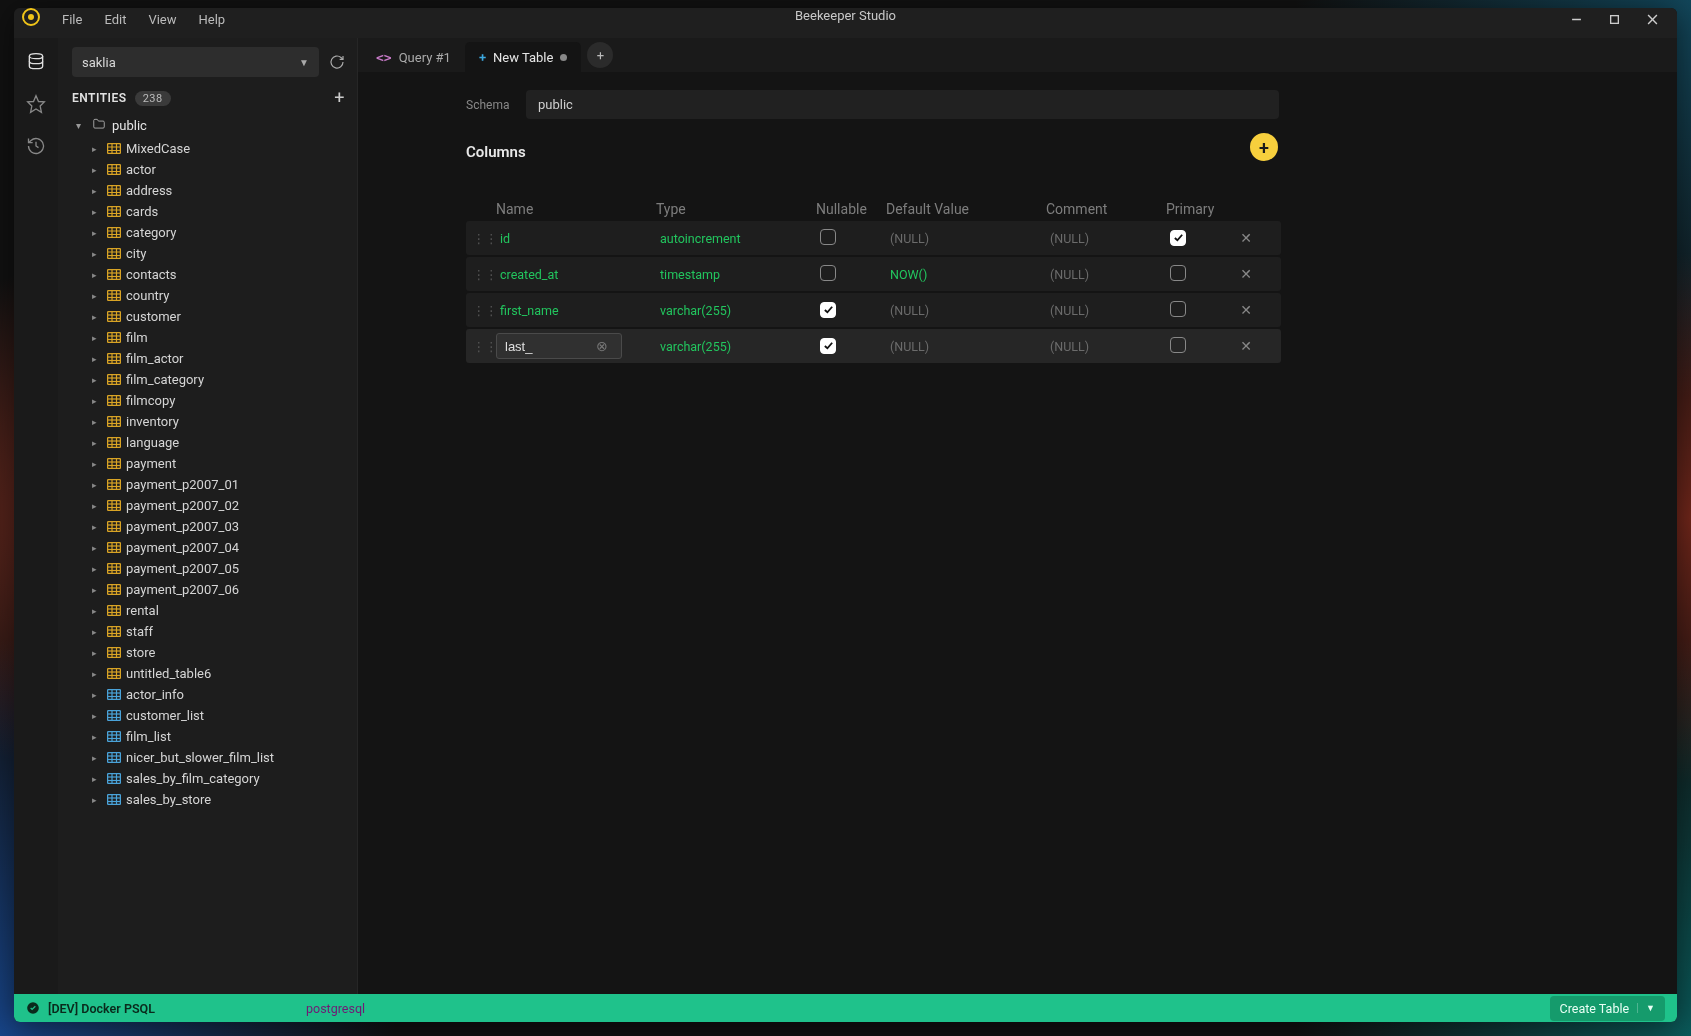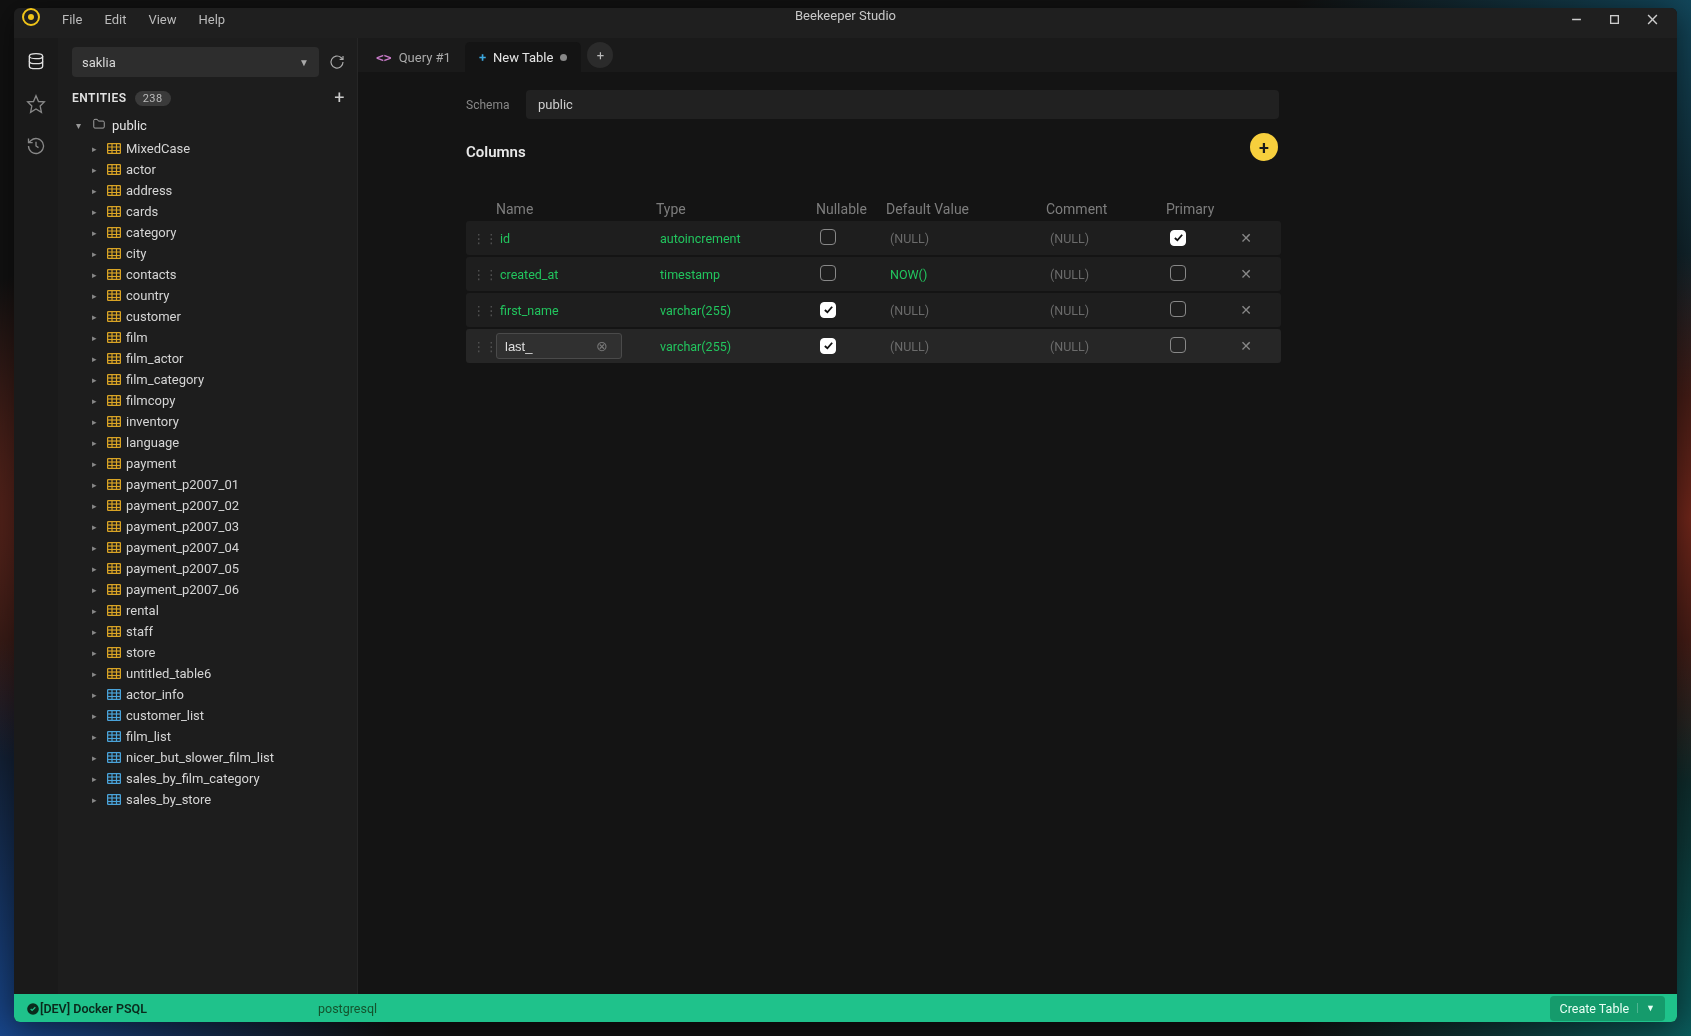--- a/index.html
+++ b/index.html
@@ -101,23 +101,23 @@
 .chk { width:16px; height:16px; border:1.5px solid #888; border-radius:4px; display:inline-flex; align-items:center; justify-content:center; cursor:pointer; margin-left:4px;}
 .chk.checked { background:#fff; border-color:#fff;}
 .chk.checked svg { color:#111;}
 .chk svg { width:11px; height:11px; display:none;}
 .chk.checked svg { display:block;}
 .del-x { color:#888; cursor:pointer; text-align:center; font-size:14px;}
 .inline-input { background:#303030; border:1px solid #4a4a4a; border-radius:3px; height:26px; padding:0 8px; color:#e0e0e0; outline:none; width:126px; font-size:13px;}
 .clear-btn { position:relative; left:-26px; color:#777; cursor:pointer; font-size:14px;}
 
 .statusbar { height:28px; background:#1fc28b; display:flex; align-items:center; padding:0 12px; color:#0a2a1c; font-size:12.5px; flex-shrink:0;}
-.status-left { display:flex; align-items:flex-end; gap:0; font-weight:600;}
+.status-left { display:flex; align-items:center; gap:8px; font-weight:600;}
 .status-left svg{ width:14px; height:14px;}
-.status-db { margin-left:auto; margin-right:auto; position:absolute; left:304px; color:#14532d;}
+.status-db { margin-left:auto; margin-right:auto; position:absolute; left:292px; color:#701a75;}
 .statusbar { position:relative;}
 .create-btn { margin-left:auto; background:#159b6c; color:#e9fff5; padding:5px 10px; border-radius:4px; display:flex; align-items:center; gap:8px; cursor:pointer; font-size:12.5px;}
 .create-btn .caret { border-left:1px solid rgba(255,255,255,0.25); padding-left:8px; font-size:9px;}
 </style>
 </head>
 <body>
 
 <div class="window">
 
   <div class="titlebar">

